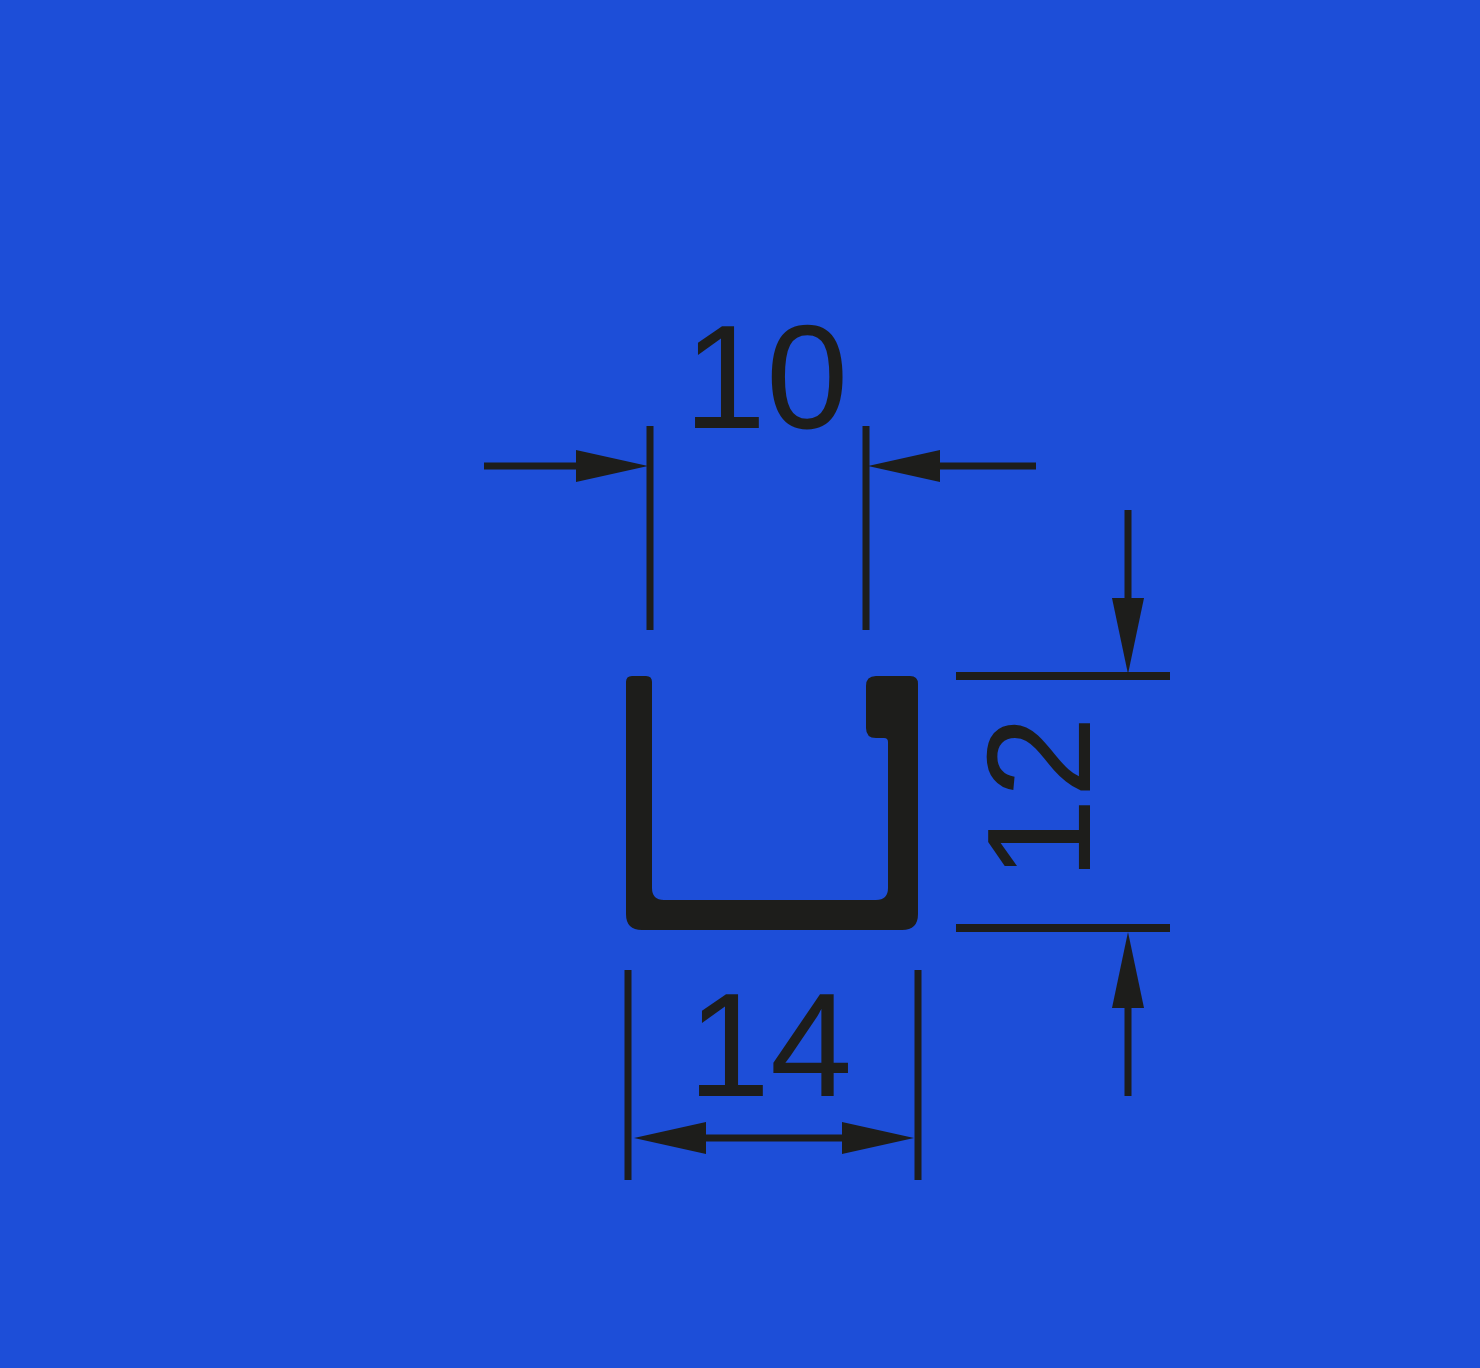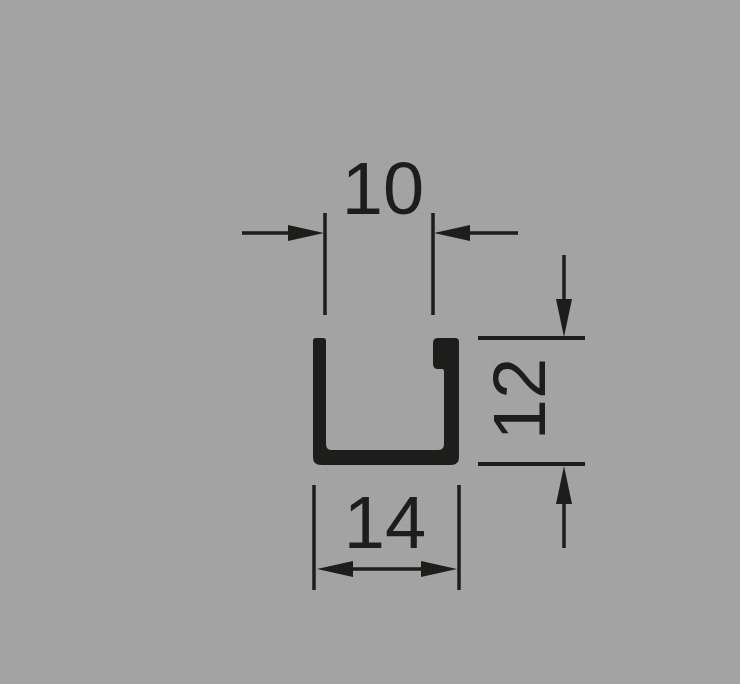--- a/index.html
+++ b/index.html
@@ -4,21 +4,21 @@
 <style>
   html, body {
     margin: 0;
     padding: 0;
     background: #ffffff;
   }
   .canvas {
     position: relative;
     width: 740px;
     height: 684px;
-    background: #a3a3a3;
+    background: #1d4ed8;
     overflow: hidden;
   }
   svg { display: block; }
   .ln {
     stroke: #1d1d1b;
     stroke-width: 3.5;
     fill: none;
     stroke-linecap: butt;
   }
   .tick { stroke-width: 4; }

